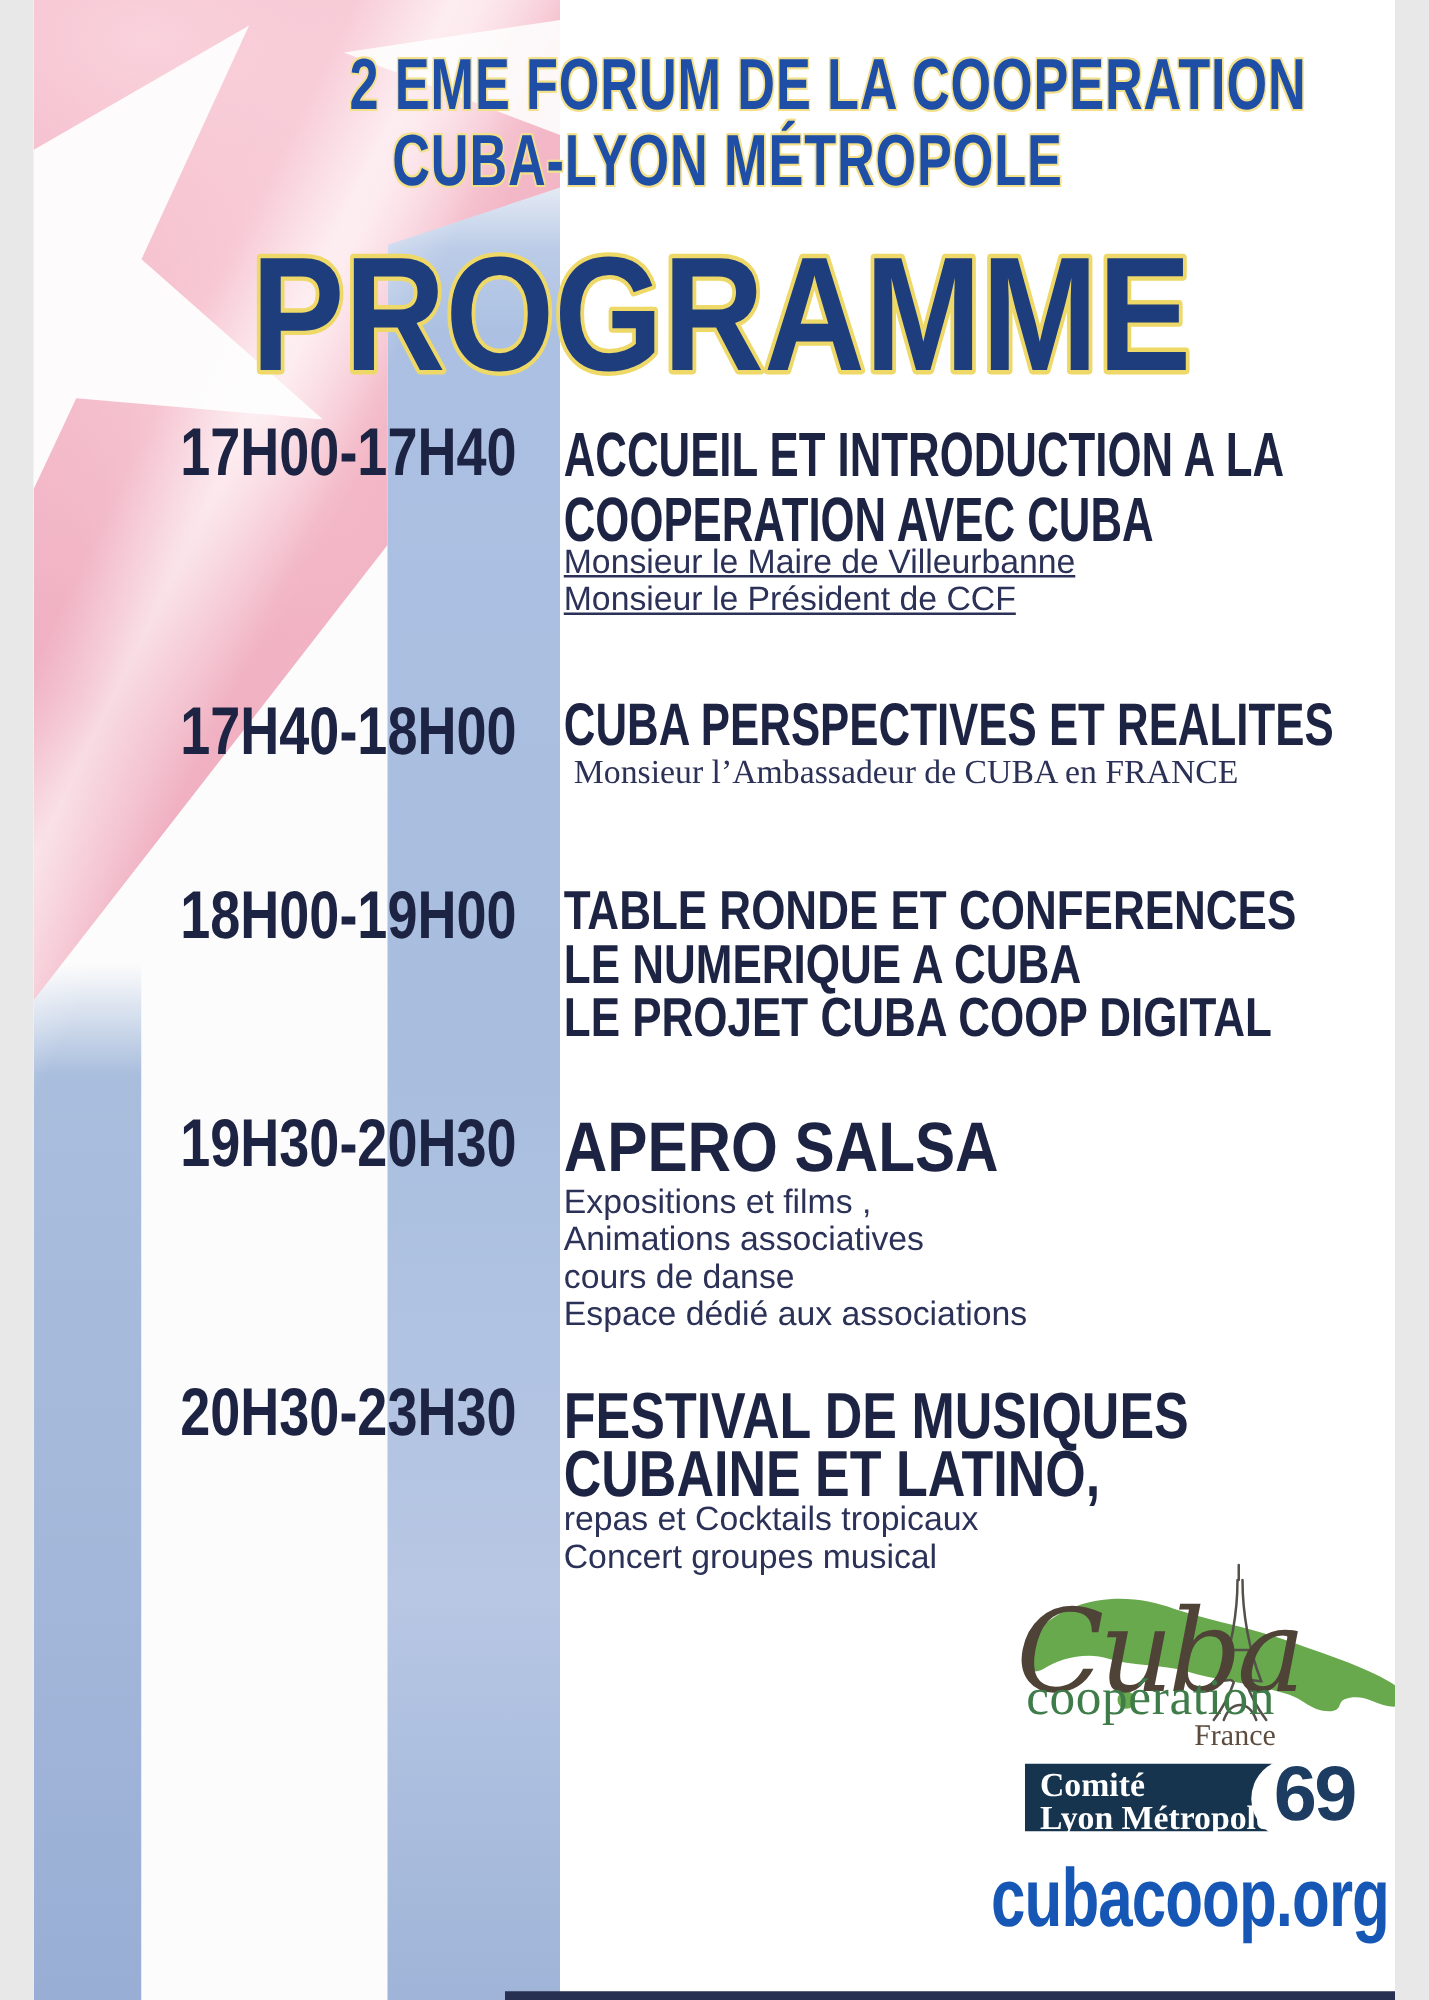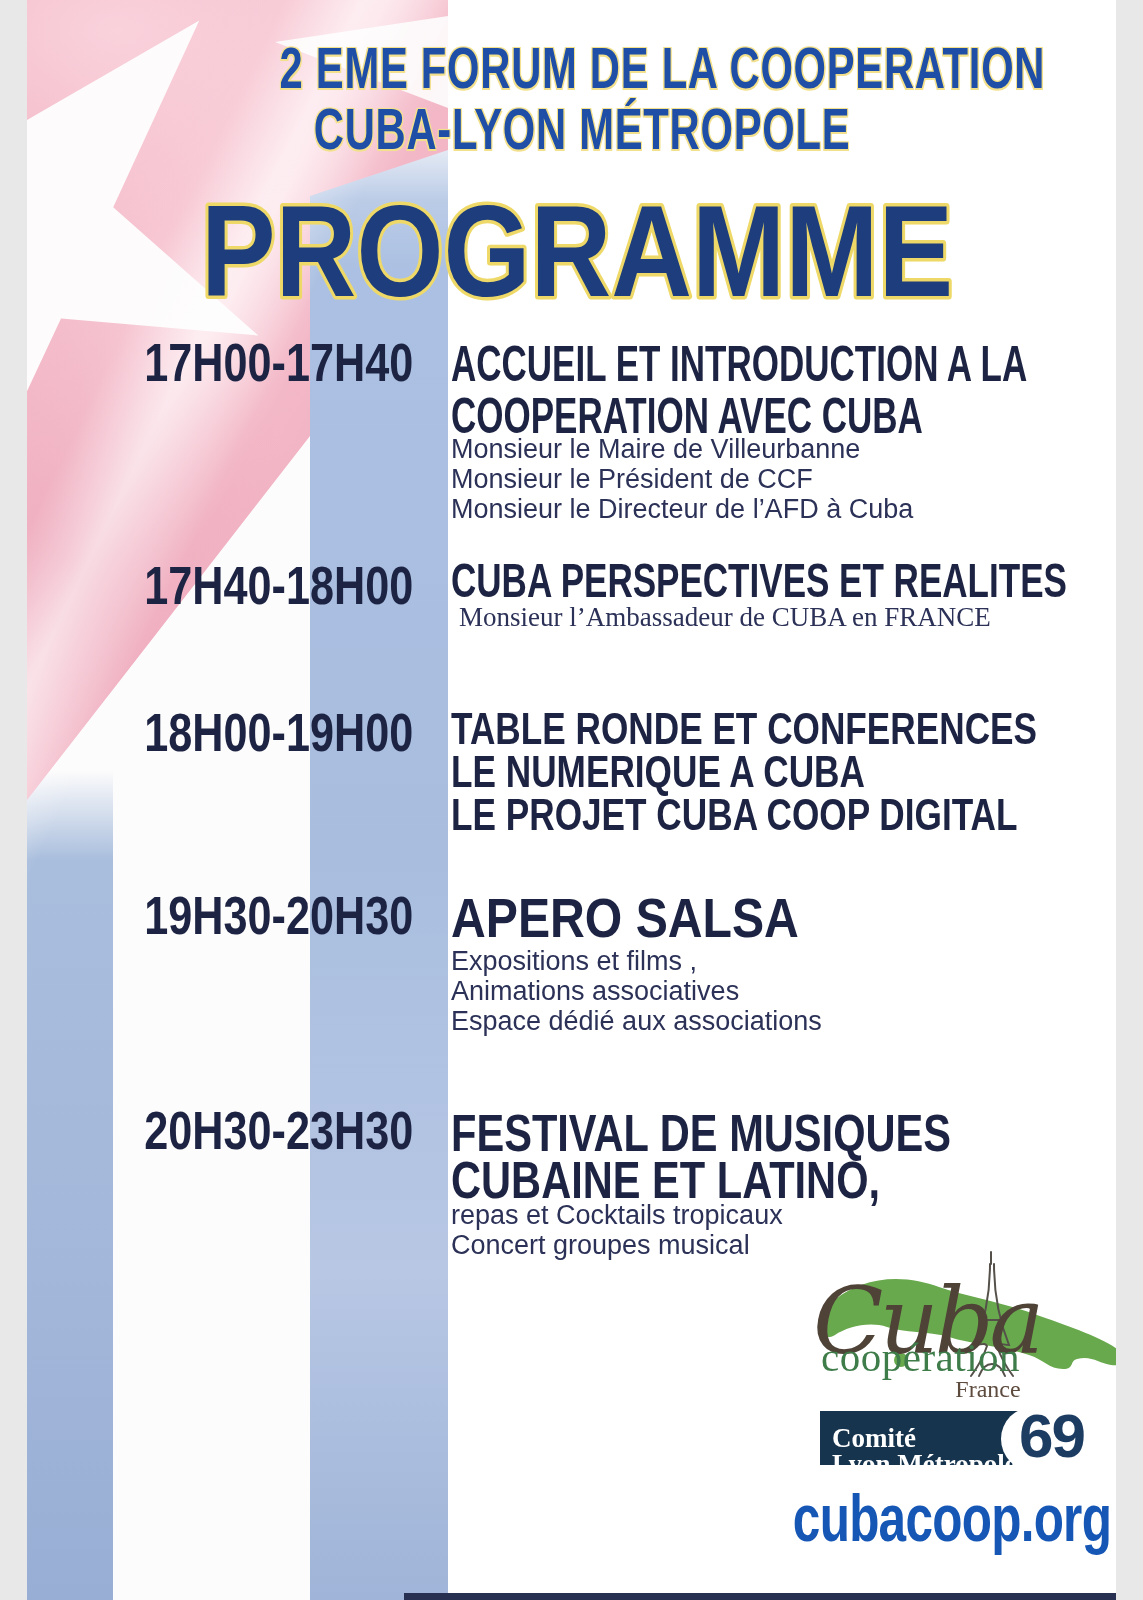--- a/index.html
+++ b/index.html
@@ -64,21 +64,21 @@
   }
   .ev-sub{
     position:absolute; left:424px; font-size:27px; line-height:30px;
     color:#2b3157; white-space:nowrap;
   }
   .h1s{font-size:50px; line-height:52px; transform:scaleX(.70);}
   .h2s{font-size:48px; line-height:50px; transform:scaleX(.73);}
   .h3s{font-size:44px; line-height:43px; transform:scaleX(.80);}
   .h4s{font-size:56px; line-height:56px; transform:scaleX(.86);}
   .h5s{font-size:52px; line-height:47px; transform:scaleX(.80);}
-  .t1{top:335px;} .b1{top:338px;} .s1{top:434px;}
+  .t1{top:335px;} .b1{top:338px;} .s1{top:434px;text-decoration:underline;}
   .t2{top:558px;} .b2{top:556px;} .s2{top:602px; left:432px;font-family:Liberation Serif, serif;}
   .t3{top:705px;} .b3{top:707px;}
   .t4{top:888px;} .b4{top:890px;} .s4{top:946px;}
   .t5{top:1103px;} .b5{top:1110px;} .s5{top:1200px;}
   
   .logo{position:absolute; left:770px; top:1240px; width:335px; height:235px;}
   .logo-island{position:absolute; left:12px; top:8px;}
   .logo-cuba{
     position:absolute; left:16px; top:6px; font-family:"DejaVu Serif", serif;
     font-style:italic; font-size:92px; line-height:92px; color:#4f4237; letter-spacing:-4px;margin-top:30px;
@@ -90,21 +90,21 @@
   .logo-france{
     position:absolute; left:150px; top:136px; width:82px; text-align:center;
     font-family:"Liberation Serif", serif; font-size:24px; color:#5d4b3e;
   }
   .logo-tower{position:absolute; left:170px; top:10px;}
   .committee{
     position:absolute; left:23px; top:171px; width:207px; height:54px;
     background:#17344e; color:#ffffff; font-family:"Liberation Serif", serif;
     font-weight:700; padding-left:12px; box-sizing:border-box;
   }
-  .committee .c1{font-size:27px; line-height:27px; margin-top:14px;}
+  .committee .c1{font-size:27px; line-height:27px; margin-top:4px;}
   .committee .c2{font-size:27px; line-height:25px;}
   .disc69{
     position:absolute; left:204px; top:167px; width:64px; height:64px;
     border-radius:50%; background:#ffffff;
   }
   .num69{
     position:absolute; left:222px; top:164px; font-size:62px; line-height:64px;
     font-weight:700; color:#1c3c62; letter-spacing:-2px;text-align:center;
   }
   
@@ -142,21 +142,20 @@
   <div>
 
     <div class="time t1">17H00-17H40</div>
     <div class="ev-head h1s b1">
       <div>ACCUEIL ET INTRODUCTION A LA</div>
       <div>COOPERATION AVEC CUBA</div>
     </div>
     <div class="ev-sub s1">
       <div>Monsieur le Maire de Villeurbanne</div>
       <div>Monsieur le Président de CCF</div>
-      <div>Monsieur le Directeur de l’AFD à Cuba</div>
     </div>
 
     <div class="time t2">17H40-18H00</div>
     <div class="ev-head h2s b2">
       <div>CUBA PERSPECTIVES ET REALITES</div>
     </div>
     <div class="ev-sub s2">
       <div>Monsieur l’Ambassadeur de CUBA en FRANCE</div>
     </div>
 
@@ -167,20 +166,21 @@
       <div>LE PROJET CUBA COOP DIGITAL</div>
     </div>
 
     <div class="time t4">19H30-20H30</div>
     <div class="ev-head h4s b4">
       <div>APERO SALSA</div>
     </div>
     <div class="ev-sub s4">
       <div>Expositions et films ,</div>
       <div>Animations associatives</div>
+      <div>cours de danse</div>
       <div>Espace dédié aux associations</div>
     </div>
 
     <div class="time t5">20H30-23H30</div>
     <div class="ev-head h5s b5">
       <div>FESTIVAL DE MUSIQUES</div>
       <div>CUBAINE ET LATINO,</div>
     </div>
     <div class="ev-sub s5">
       <div>repas et Cocktails tropicaux</div>

